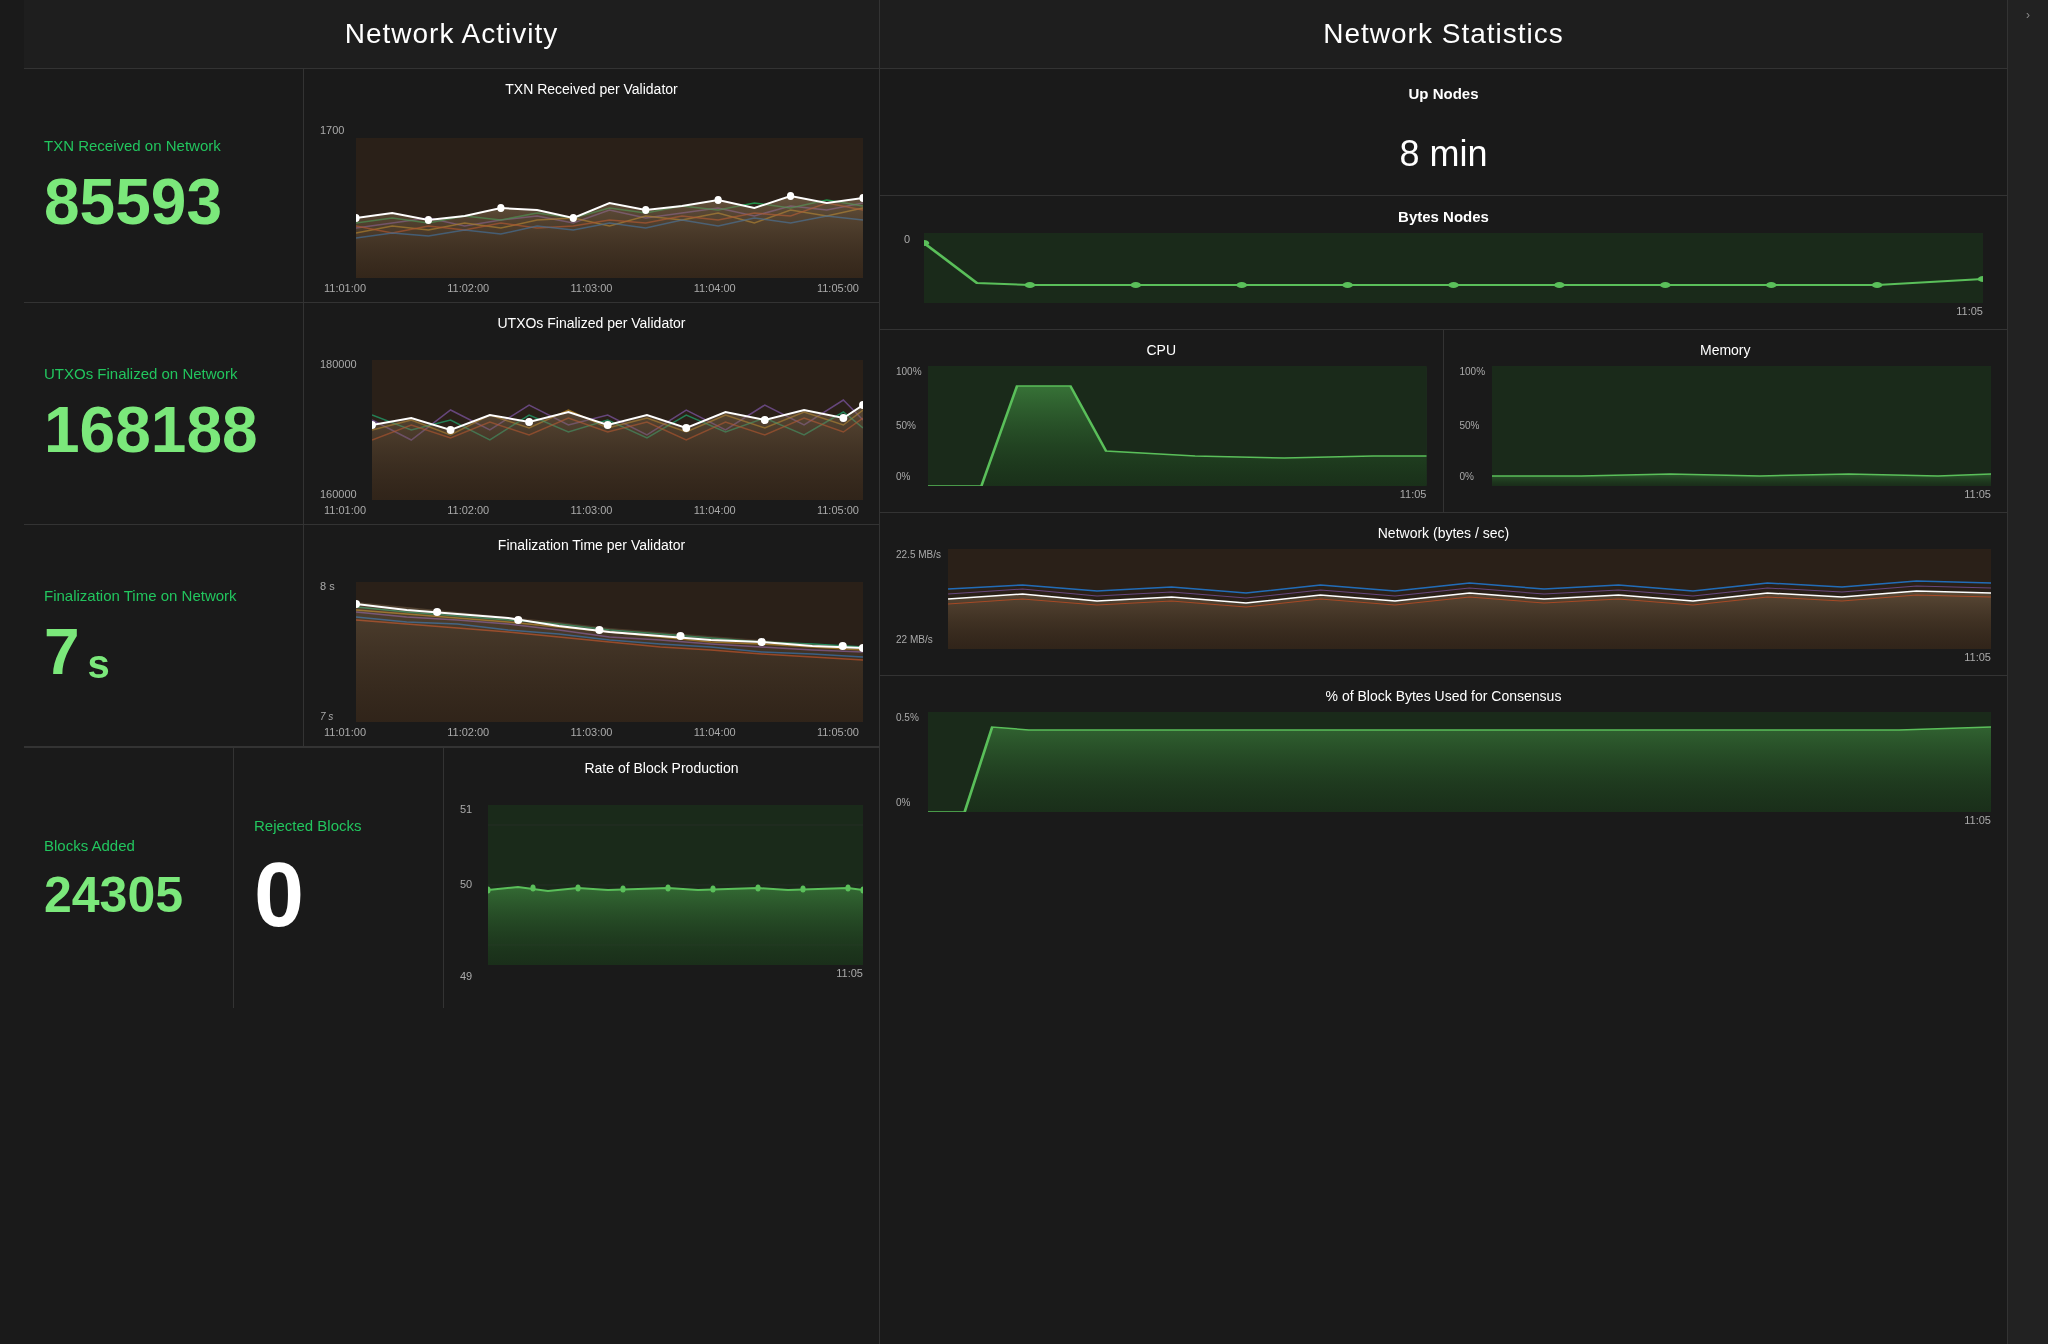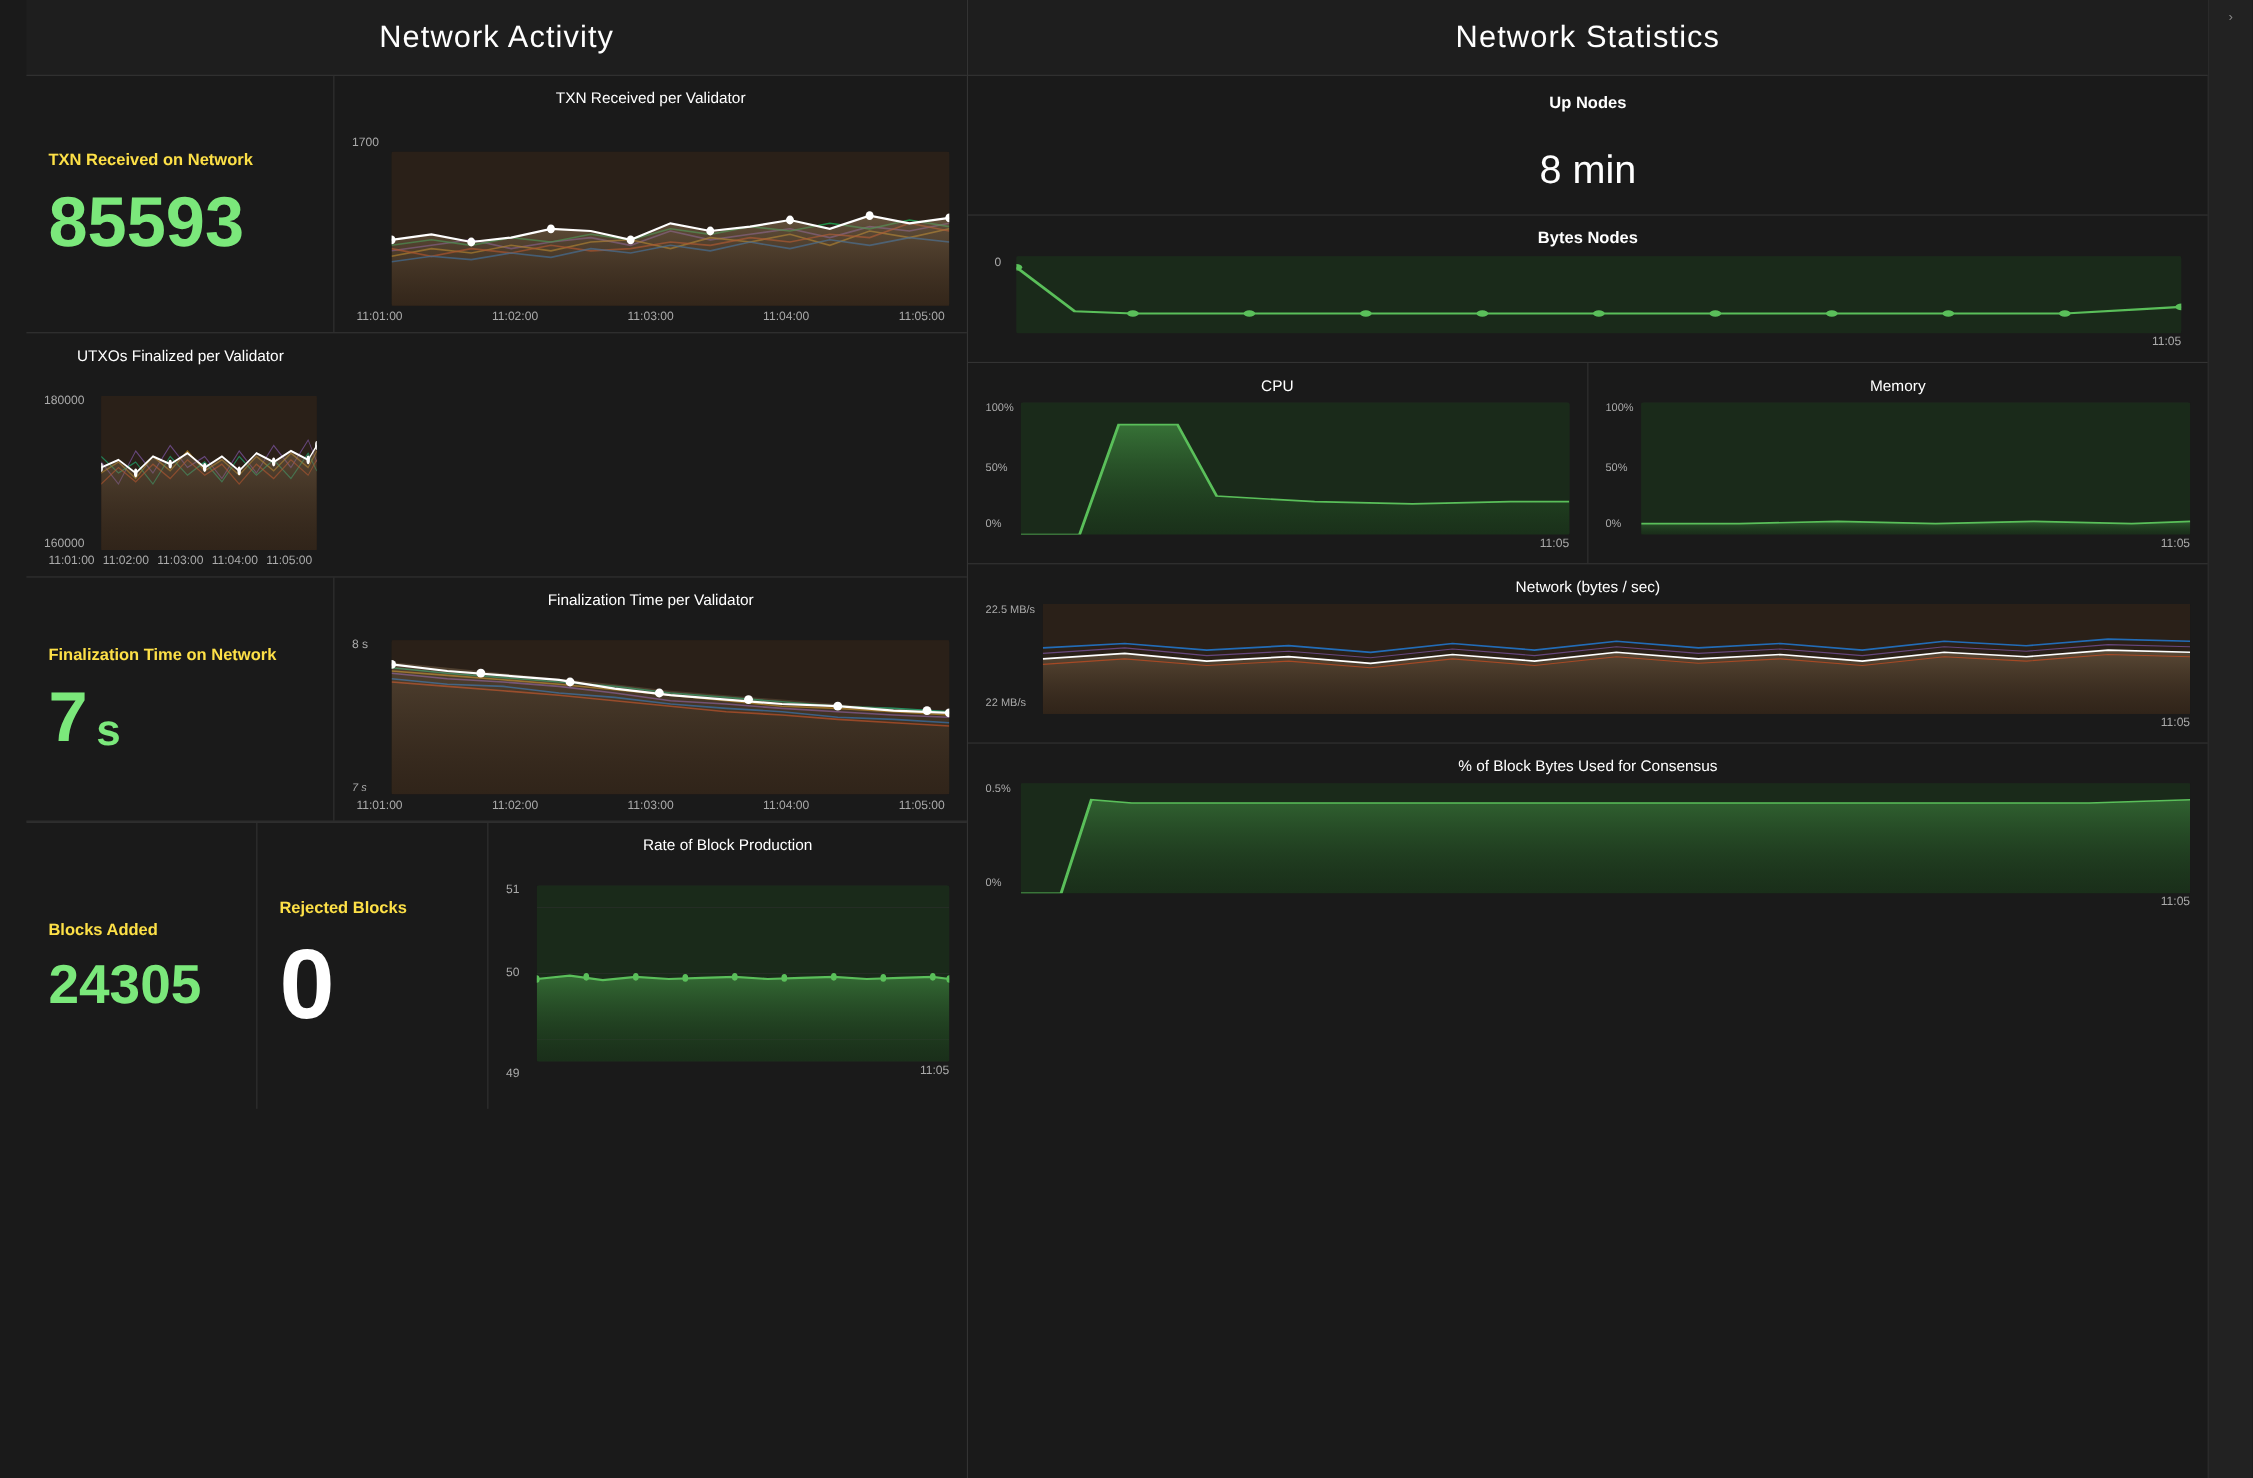--- a/index.html
+++ b/index.html
@@ -75,22 +75,22 @@
     }
     .stat-cell {
       padding: 20px;
       border-right: 1px solid #333;
       display: flex;
       flex-direction: column;
       justify-content: center;
     }
     .stat-label {
       font-size: 15px;
-      font-weight: 700;
-      color: #fde047;
+      font-weight: 400;
+      color: #22c55e;
       margin-bottom: 16px;
     }
     .stat-value {
       font-size: 64px;
       font-weight: 700;
       color: #7be87b;
       line-height: 1;
     }
     .stat-value.white {
       color: #fff;
@@ -285,20 +285,24 @@
                 <span>11:02:00</span>
                 <span>11:03:00</span>
                 <span>11:04:00</span>
                 <span>11:05:00</span>
               </div>
             </div>
           </div>
         </div>
 
         <div class="activity-row">
+          <div class="stat-cell">
+            <div class="stat-label">UTXOs Finalized on Network</div>
+            <div class="stat-value">168188</div>
+          </div>
           <div class="chart-cell">
             <div class="chart-title">UTXOs Finalized per Validator</div>
             <div class="chart-wrapper" style="flex:1; position:relative;">
               <div style="position:absolute;left:0;top:0;font-size:11px;color:#aaa;">180000</div>
               <div style="position:absolute;left:0;bottom:16px;font-size:11px;color:#aaa;">160000</div>
               <div style="height:140px; margin-left:52px; margin-top:2px;" class="chart-container">
                 <svg viewBox="0 0 500 140" preserveAspectRatio="none">
                   <defs>
                     <linearGradient id="brownGrad2" x1="0" y1="0" x2="0" y2="1">
                       <stop offset="0%" stop-color="#8B7355" stop-opacity="0.5"></stop>

